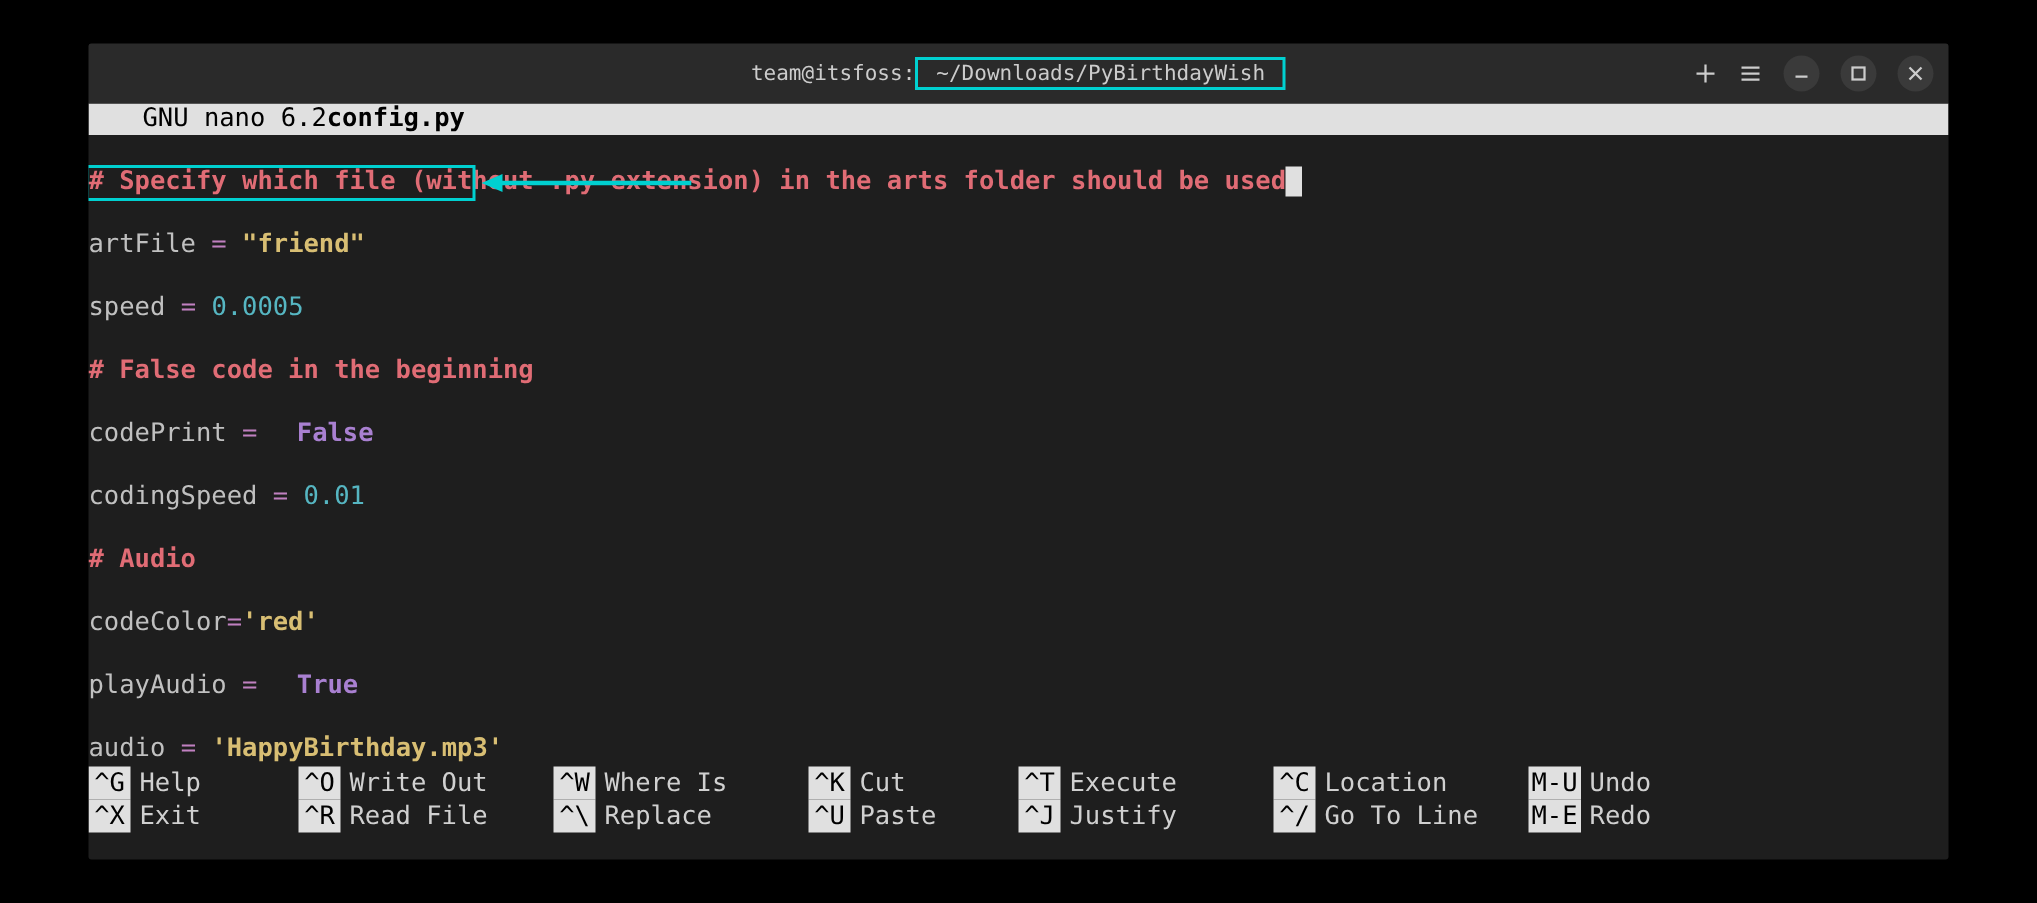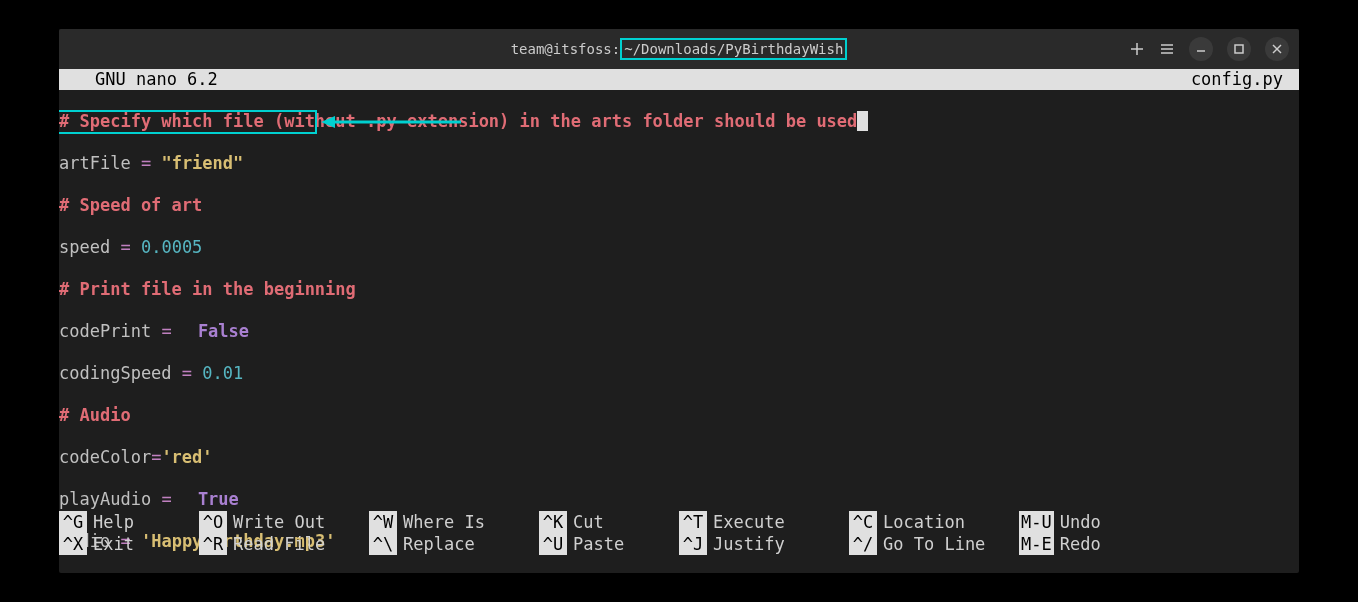--- a/index.html
+++ b/index.html
@@ -29,21 +29,21 @@
   position: relative;
 }
 .titlebar-title {
   color: #ccc;
   font-size: 14px;
   display: flex;
   align-items: center;
 }
 .titlebar-title .highlight-path {
   border: 2px solid #00d0d0;
-  padding: 1px 2px;
+  padding: 1px 12px;
 }
 .titlebar-controls {
   position: absolute;
   right: 10px;
   display: flex;
   gap: 14px;
   align-items: center;
 }
 .tb-btn {
   width: 24px;
@@ -71,21 +71,21 @@
   font-size: 17px;
   line-height: 21px;
 }
 .header-bar {
   background: #e0e0e0;
   color: #000;
   display: flex;
   padding: 0 16px;
 }
 .header-left { flex: 0 0 auto; padding-left: 20px; }
-.header-center { flex: 1; text-align: right; }
+.header-center { flex: 1; text-align: left; font-weight: bold; }
 .code-area {
   padding: 0 0 0 0;
   white-space: pre;
   position: relative;
 }
 .line { padding: 0 8px 0 0; }
 .c-comment { color: #e06c75; font-weight: bold; }
 .c-var { color: #c0c0c0; margin-top: 11px; }
 .c-str { color: #d8be73; font-weight: bold; }
 .c-num { color: #56b6c2; }
@@ -172,23 +172,22 @@
 
   <div class="terminal-content">
     <div class="header-bar">
       <div class="header-left">GNU nano 6.2</div>
       <div class="header-center">config.py</div>
     </div>
 
     <div class="code-area">
 <div class="line"><span class="c-comment"># Specify which file (without .py extension) in the arts folder should be used</span><span class="cursor-block"> </span></div>
 <div class="line"><span class="c-var">artFile</span><span class="c-var"> </span><span class="c-op">=</span><span> </span><span class="c-str">"friend"</span></div>
-<div class="line"><span class="c-comment"># Speed of art</span></div>
 <div class="line"><span class="c-var">speed</span><span> </span><span class="c-op">=</span><span> </span><span class="c-num">0.0005</span></div>
-<div class="line"><span class="c-comment"># Print file in the beginning</span></div>
+<div class="line"><span class="c-comment"># False code in the beginning</span></div>
 <div class="line"><span class="c-var">codePrint</span><span> </span><span class="c-op">=</span><span> </span><span class="c-bool">False</span></div>
 <div class="line"><span class="c-var">codingSpeed</span><span> </span><span class="c-op">=</span><span> </span><span class="c-num">0.01</span></div>
 <div class="line"><span class="c-comment"># Audio</span></div>
 <div class="line"><span class="c-var">codeColor</span><span class="c-op">=</span><span class="c-str">'red'</span></div>
 <div class="line"><span class="c-var">playAudio</span><span> </span><span class="c-op">=</span><span> </span><span class="c-bool">True</span></div>
 <div class="line"><span class="c-var">audio</span><span> </span><span class="c-op">=</span><span> </span><span class="c-str">'HappyBirthday.mp3'</span></div>
 
 
 
 

